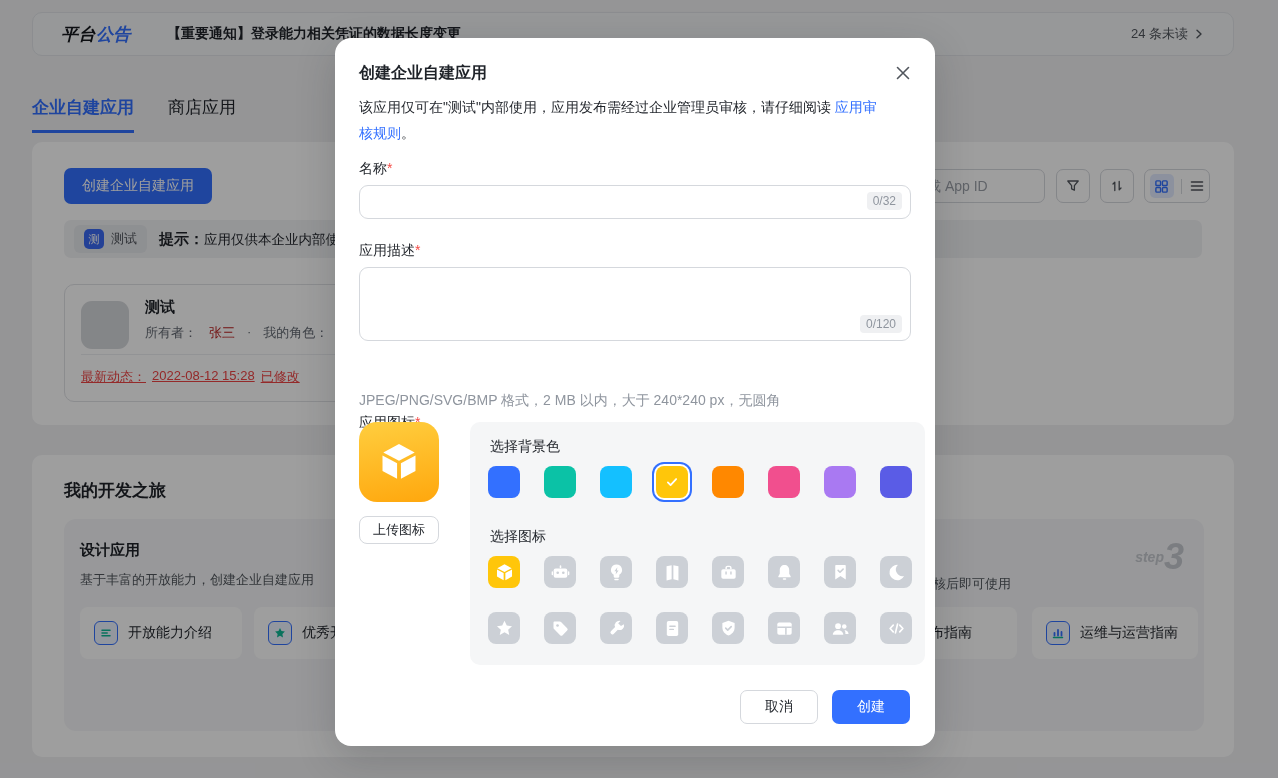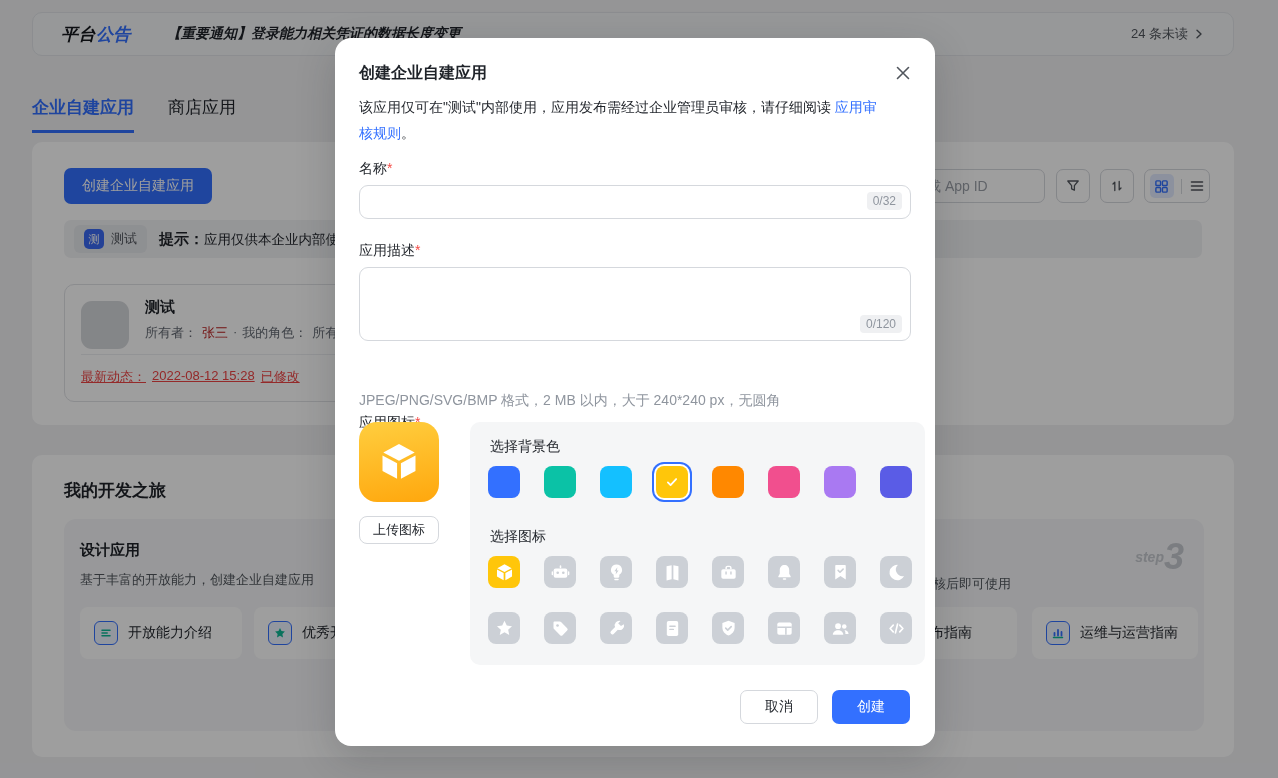--- a/index.html
+++ b/index.html
@@ -5,21 +5,21 @@
   * { margin:0; padding:0; box-sizing:border-box; font-family:"Liberation Sans","DejaVu Sans",sans-serif; }
   html,body { width:1278px; height:778px; }
   body { position:relative; background:#f0f1f3; overflow:hidden; }
   .abs { position:absolute; }
 
   
   .banner { left:32px; top:12px; width:1202px; height:44px; background:#f4f5f7;
             border:1px solid #e2e4e8; border-radius:10px; display:flex; align-items:center; padding:0 28px; }
   .logo { font-style:italic; font-weight:800; font-size:17px; letter-spacing:.5px; color:#14171c; white-space:nowrap; }
   .logo .blue { color:#3370ff; }
-  .banner-title { margin-left:36px; font-size:14px; font-weight:600; color:#1f2329; white-space:nowrap;font-style:italic; }
+  .banner-title { margin-left:36px; font-size:14px; font-weight:600; color:#1f2329; white-space:nowrap; }
   .banner-right { margin-left:auto; display:flex; align-items:center; gap:5px; color:#51565d; font-size:13px; cursor:pointer; }
 
   .tabs { left:32px; top:96px; display:flex; gap:34px; }
   .tab { font-size:17px; color:#1f2329; padding-bottom:11px; cursor:pointer; }
   .tab.active { color:#3370ff; font-weight:600; border-bottom:3px solid #3370ff; }
 
   .card { background:#fff; border-radius:10px; }
   .card-main { left:32px; top:142px; width:1202px; height:283px; }
   .btn-primary { background:#3370ff; color:#fff; border:none; border-radius:7px; font-size:14px; cursor:pointer; }
   .btn-create-app { left:32px; top:26px; height:36px; padding:0 18px; }
@@ -41,21 +41,21 @@
   .hint-pill { display:flex; align-items:center; gap:7px; background:#e6e8ec; border-radius:6px; padding:4px 10px; }
   .hint-avatar { width:20px; height:20px; background:#3b6af2; border-radius:5px; color:#fff; font-size:11px;
                  display:flex; align-items:center; justify-content:center; }
   .hint-name { font-size:13px; color:#51565d; }
   .hint-strong { font-size:15px; font-weight:700; color:#1f2329; }
   .hint-text { font-size:13.5px; color:#1f2329; }
 
   .app-card { left:32px; top:142px; width:380px; height:118px; border:1px solid #e0e2e6; border-radius:10px; background:#fff; }
   .app-avatar { left:16px; top:16px; width:48px; height:48px; background:#d6d8dc; border-radius:11px; }
   .app-title { left:80px; top:13px; font-size:15px; font-weight:600; color:#1f2329; }
-  .app-meta { left:80px; top:39px; font-size:13px; color:#646a73; display:flex; gap:5px; white-space:nowrap; }
+  .app-meta { left:80px; top:39px; font-size:13px; color:#646a73; display:flex; gap:12px; white-space:nowrap; }
   .app-meta .link { color:#b91c1c; cursor:pointer; }
   .app-divider { left:16px; top:69px; width:348px; height:1px; background:#eceef1; }
   .app-footer { left:16px; top:83px; font-size:13px; color:#ef4444; display:flex; gap:6px;text-decoration:underline; }
 
   .card-journey { left:32px; top:455px; width:1202px; height:302px; }
   .journey-title { left:32px; top:24px; font-size:17px; font-weight:700; color:#1f2329; }
   .subcard { top:64px; height:212px; background:#f5f6f8; border-radius:12px; }
   #design-card { left:32px; width:376px; }
   #step3-card { left:810px; width:362px; }
   .subcard-title { left:16px; top:22px; font-size:15px; font-weight:700; color:#1f2329; }

